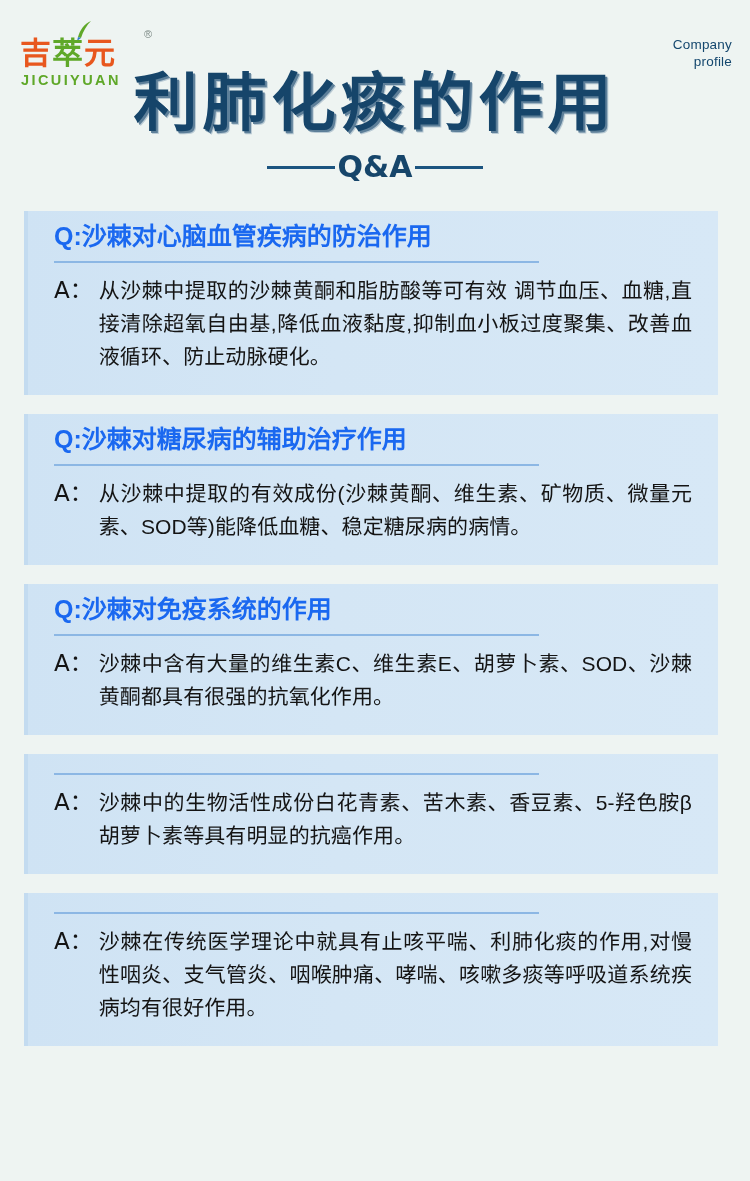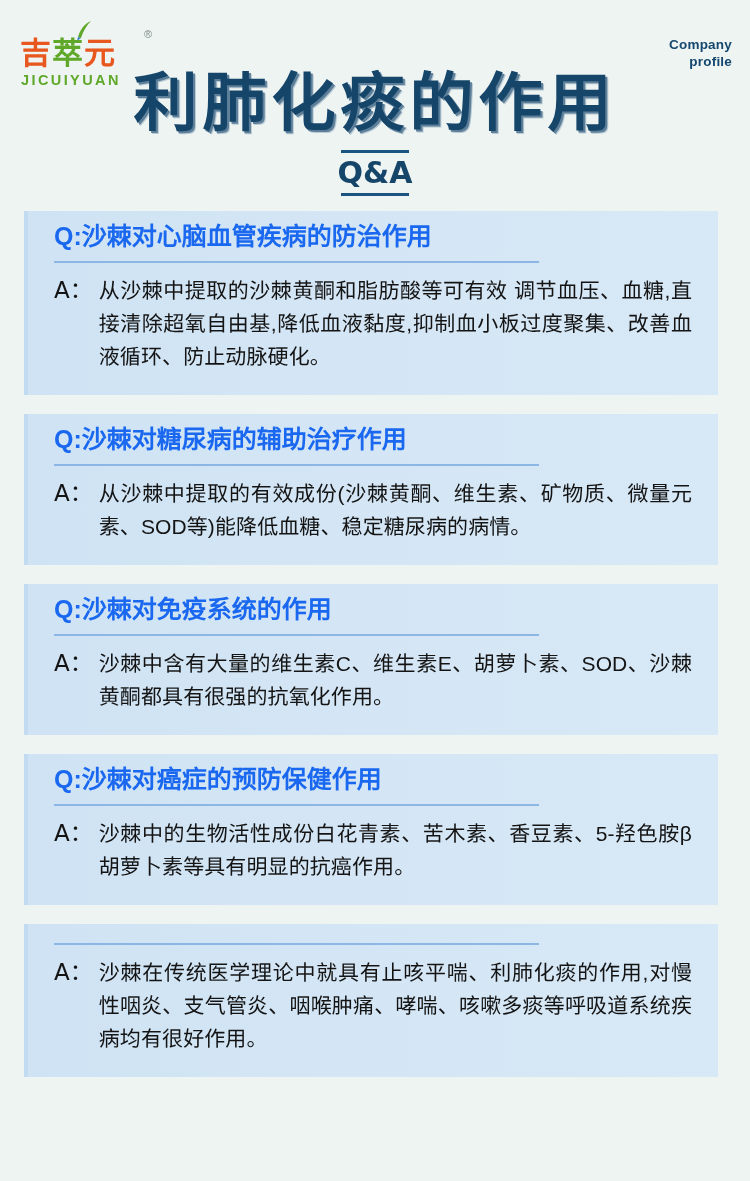--- a/index.html
+++ b/index.html
@@ -68,21 +68,21 @@
     color: #5fa829;
     white-space: nowrap;
   }
 
   .company-profile {
     position: absolute;
     right: 18px;
     top: 36px;
     text-align: right;
     font-size: 13.5px;
-    font-weight: bold;
+    font-weight: normal;
     line-height: 1.28;
     color: #14476e;
     letter-spacing: 0.2px;
   }
 
   .main-title {
     position: absolute;
     left: 0;
     right: 0;
     top: 66px;
@@ -99,21 +99,20 @@
 
   .qa-divider {
     position: absolute;
     left: 0;
     right: 0;
     top: 150px;
     display: flex;
     align-items: center;
     justify-content: center;
     gap: 3px;
-    flex-direction: column;
   }
   .qa-divider .rule {
     width: 68px;
     height: 3px;
     background: #1b5480;
   }
   .qa-divider .qa-text {
     font-family: "DejaVu Sans", "Liberation Sans", sans-serif;
     font-size: 30px;
     font-weight: bold;
@@ -245,23 +244,20 @@
       <span class="q-text">Q:沙棘对免疫系统的作用</span>
     </div>
     <div class="q-rule"></div>
     <div class="a-row">
       <span class="a-label">A：</span>
       <span class="a-text">沙棘中含有大量的维生素C、维生素E、胡萝卜素、SOD、沙棘黄酮都具有很强的抗氧化作用。</span>
     </div>
   </div>
 
   <div class="card">
-    <div class="q-row">
-      <span class="q-text">Q:沙棘对癌症的预防保健作用</span>
-    </div>
     <div class="q-rule"></div>
     <div class="a-row">
       <span class="a-label">A：</span>
       <span class="a-text">沙棘中的生物活性成份白花青素、苦木素、香豆素、5-羟色胺β胡萝卜素等具有明显的抗癌作用。</span>
     </div>
   </div>
 
   <div class="card">
     <div class="q-rule"></div>
     <div class="a-row">

